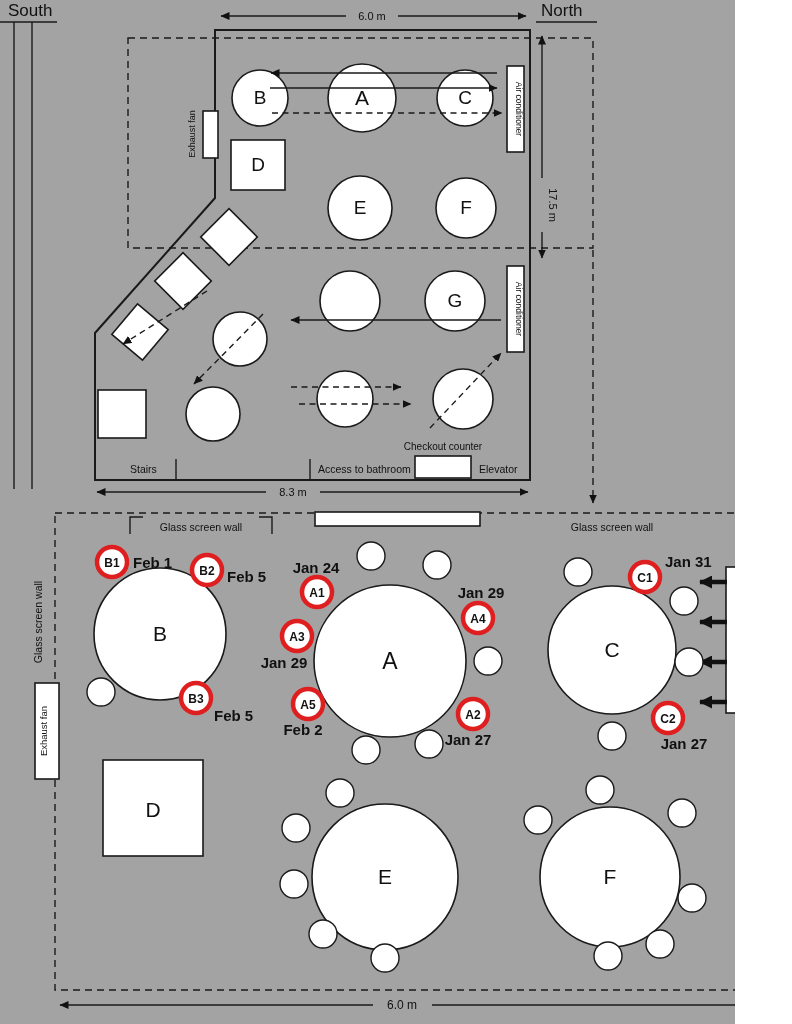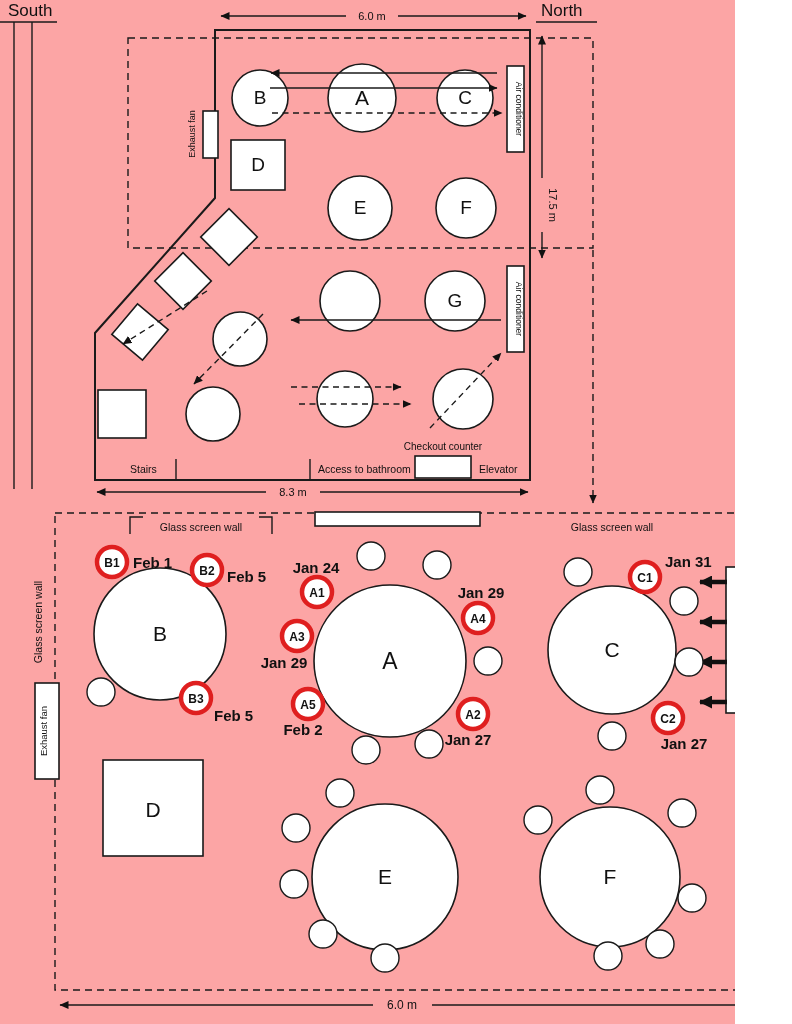--- a/index.html
+++ b/index.html
@@ -1,16 +1,16 @@
 <!DOCTYPE html>
 <html><head>
 <meta charset="utf-8">
 <style>
   html,body{margin:0;padding:0;background:#fff;}
-  .stage{position:relative;width:735px;height:1024px;background:#fca5a5;overflow:hidden;}
+  .stage{position:relative;width:735px;height:1024px;background:#a3a3a3;overflow:hidden;}
   svg{position:absolute;left:0;top:0;}
   .t{font-family:"Liberation Sans","DejaVu Sans",sans-serif;fill:#111;}
   .ln{stroke:#1a1a1a;stroke-width:1.4;fill:none;}
   .ln2{stroke:#1a1a1a;stroke-width:2;fill:none;}
   .dsh{stroke-dasharray:7 5;}
   .dsh2{stroke-dasharray:6 4.5;}
   .shape{fill:#fff;stroke:#1a1a1a;stroke-width:1.6;}
   .chair{fill:#fff;stroke:#1a1a1a;stroke-width:1.4;}
   .ring{fill:#fff;stroke-width:4.5;}
   .pid{font-size:12px;font-weight:700;}

